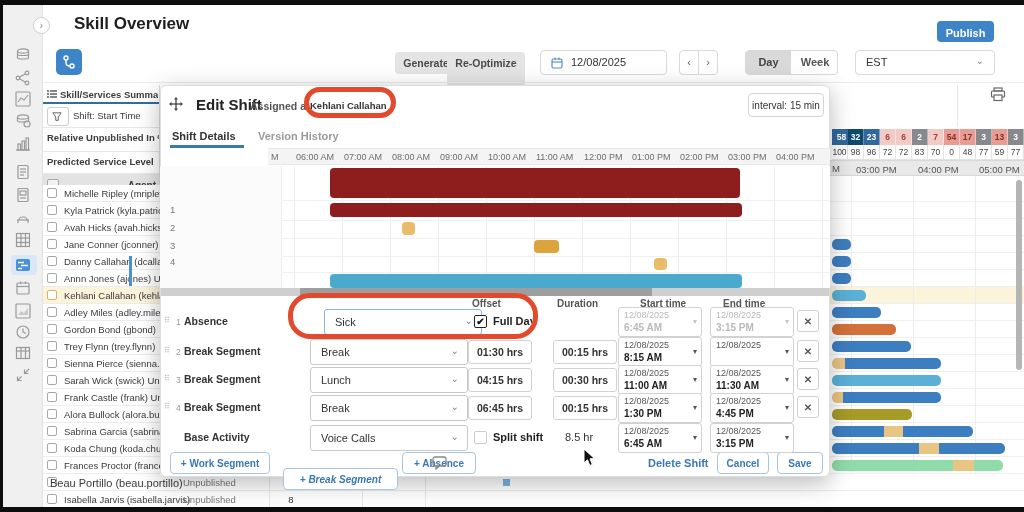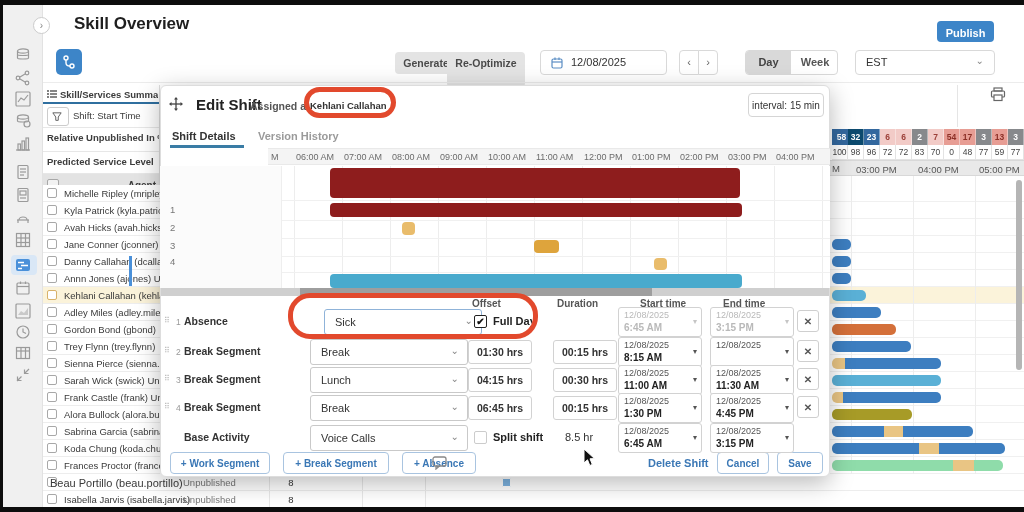--- a/index.html
+++ b/index.html
@@ -542,21 +542,21 @@
         <div style="position: absolute; box-sizing: border-box; left: 5px; top: 2px; font-size: 9px; color: rgb(85, 85, 85);">12/08/2025</div>
         <div style="position: absolute; box-sizing: border-box; left: 5px; top: 14px; font-size: 10px; font-weight: 700; color: rgb(34, 34, 34);">3:15 PM</div>
         <div style="position: absolute; box-sizing: border-box; right: 4px; top: 9px; font-size: 8px; color: rgb(85, 85, 85);">▾</div>
       </div>
     </div>
   </div>
 
 <div class="abs annotation" style="left:288px;top:293px;width:250px;height:46px;z-index:30;"></div>
 
 <div class="abs mz blue-outline-btn" style="left:170px;top:452px;width:100px;height:22px;line-height:22px;">+ Work Segment</div>
-<div class="abs mz blue-outline-btn" style="left:283px;top:452px;width:106px;height:22px;line-height:22px;">+ Break Segment</div>
+<div class="abs mz blue-outline-btn" style="left:283px;top:468px;width:115px;height:22px;line-height:22px;font-style:italic;">+ Break Segment</div>
 <div class="abs mz blue-outline-btn" style="left:402px;top:452px;width:74px;height:22px;line-height:22px;">+ Absence</div>
 <svg class="abs mz" width="16" height="14" viewBox="0 0 16 14" style="left:432px;top:456px;">
   <rect x="1" y="1" width="13" height="9" rx="2" fill="none" stroke="#888" stroke-width="1.3"></rect>
   <path d="M4 10 L4 13 L7.5 10" fill="none" stroke="#888" stroke-width="1.3"></path>
 </svg>
 <div class="abs mz" style="left:648px;top:457px;font-size:11px;font-weight:700;color:#3a77b5;">Delete Shift</div>
 <div class="abs mz blue-outline-btn" style="left:717px;top:452px;width:52px;height:22px;line-height:22px;">Cancel</div>
 <div class="abs mz blue-outline-btn" style="left:777px;top:452px;width:46px;height:22px;line-height:22px;">Save</div>
 
 <svg class="abs" width="13" height="19" viewBox="0 0 13 19" style="left:583px;top:448px;z-index:50;">

